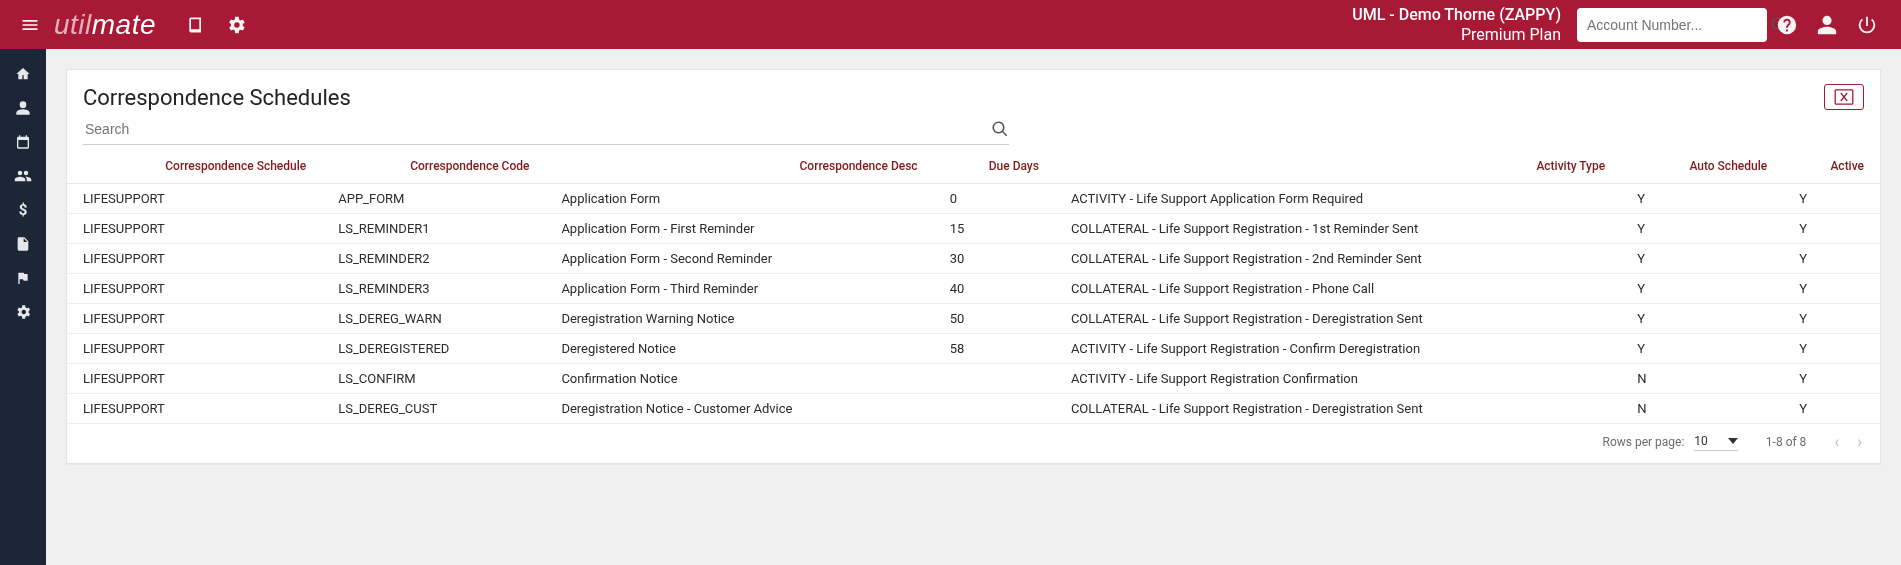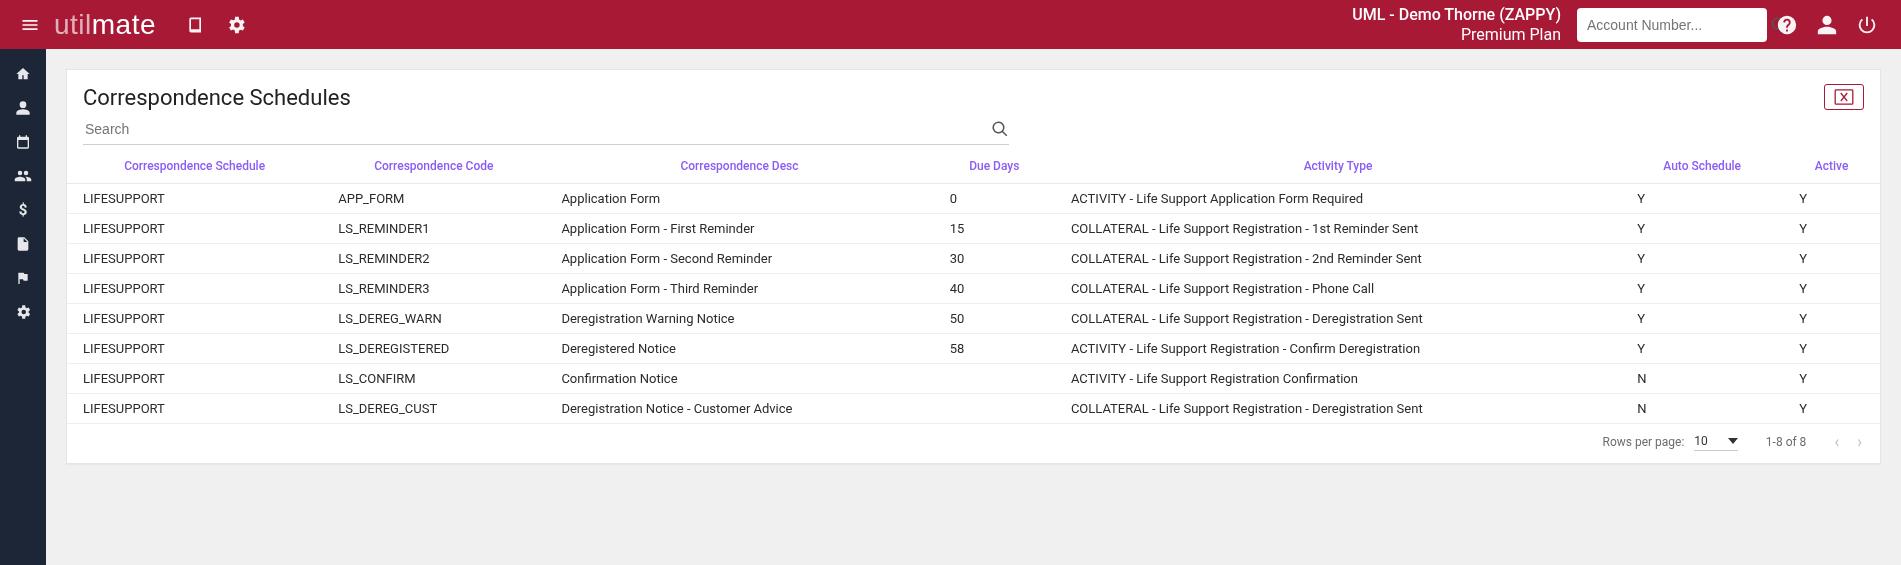--- a/index.html
+++ b/index.html
@@ -24,21 +24,21 @@
   .topbar .top-icon {
     width:40px; height:40px;
     display:flex; align-items:center; justify-content:center;
     cursor:pointer;
     color:#fff;
     opacity:.95;
   }
   .logo {
     display:flex; align-items:baseline;
     font-weight:300; letter-spacing:.5px; margin-left:4px; margin-right:20px;
-    font-size:28px; font-family:"Segoe UI", Arial, sans-serif;
+    font-size:28px; font-family:"Segoe UI", Arial, sans-serif;font-style:italic;
   }
   .logo .light { opacity:.65; font-weight:200; }
   .logo .bold  { font-weight:500; }
   .top-spacer { flex:1; }
   .account-block {
     text-align:right; font-size:16px; line-height:1.25;
     margin-right:16px; color:#fff; font-weight:500;
   }
   .account-block .plan { font-weight:400; }
   .search-wrap {
@@ -102,22 +102,22 @@
   }
   .filter-input input {
     flex:1; border:none; outline:none; font-size:14px; background:transparent;
     color:#0c4a6e;
   }
   .filter-input .mag { color:#555; }
   table.data {
     width:100%; border-collapse:collapse;
   }
   table.data th {
-    text-align:center;
-    font-size:12px; color:#8b5cf6; font-weight:500;
+    text-align:right;
+    font-size:12px; color:#7f1d1d; font-weight:500;
     padding:10px 16px; border-bottom:1px solid #e9e9e9;
     white-space:nowrap;
   }
   table.data td {
     font-size:13px; color:#2b2b2b;
     padding:7px 16px; border-bottom:1px solid #eeeeee;
     white-space:nowrap;
   }
   .paginator {
     display:flex; align-items:center; justify-content:flex-end;

